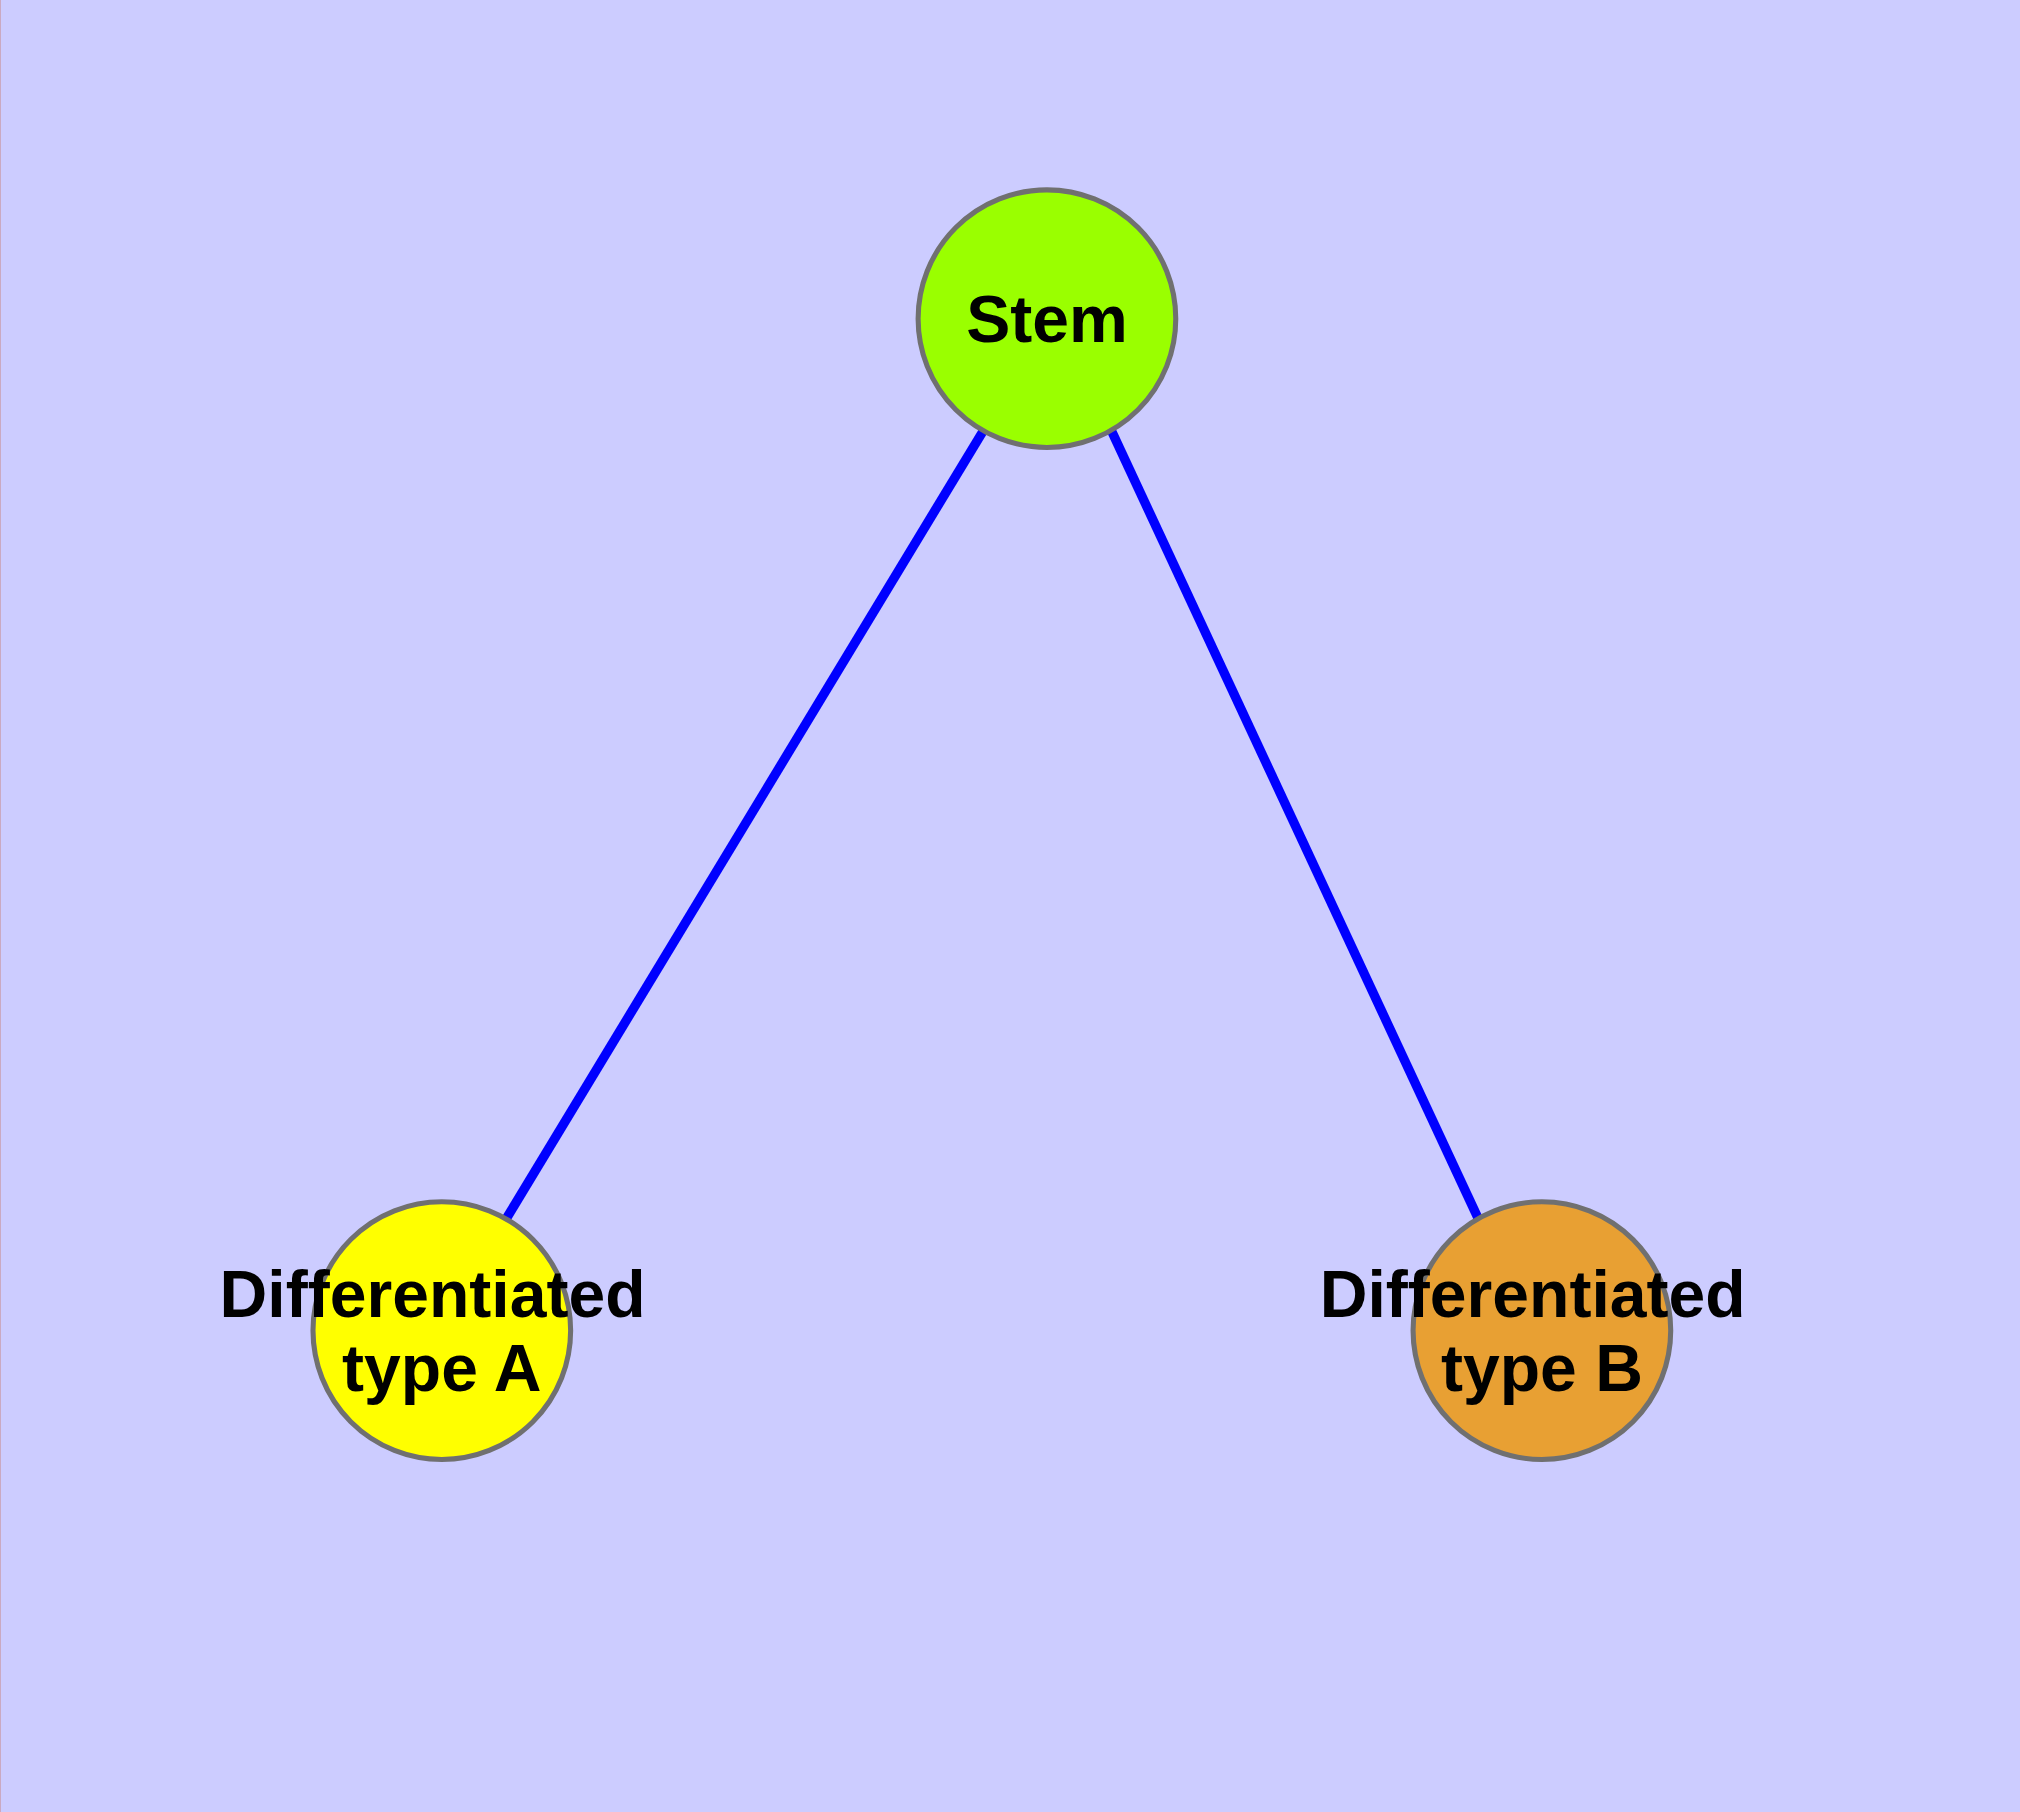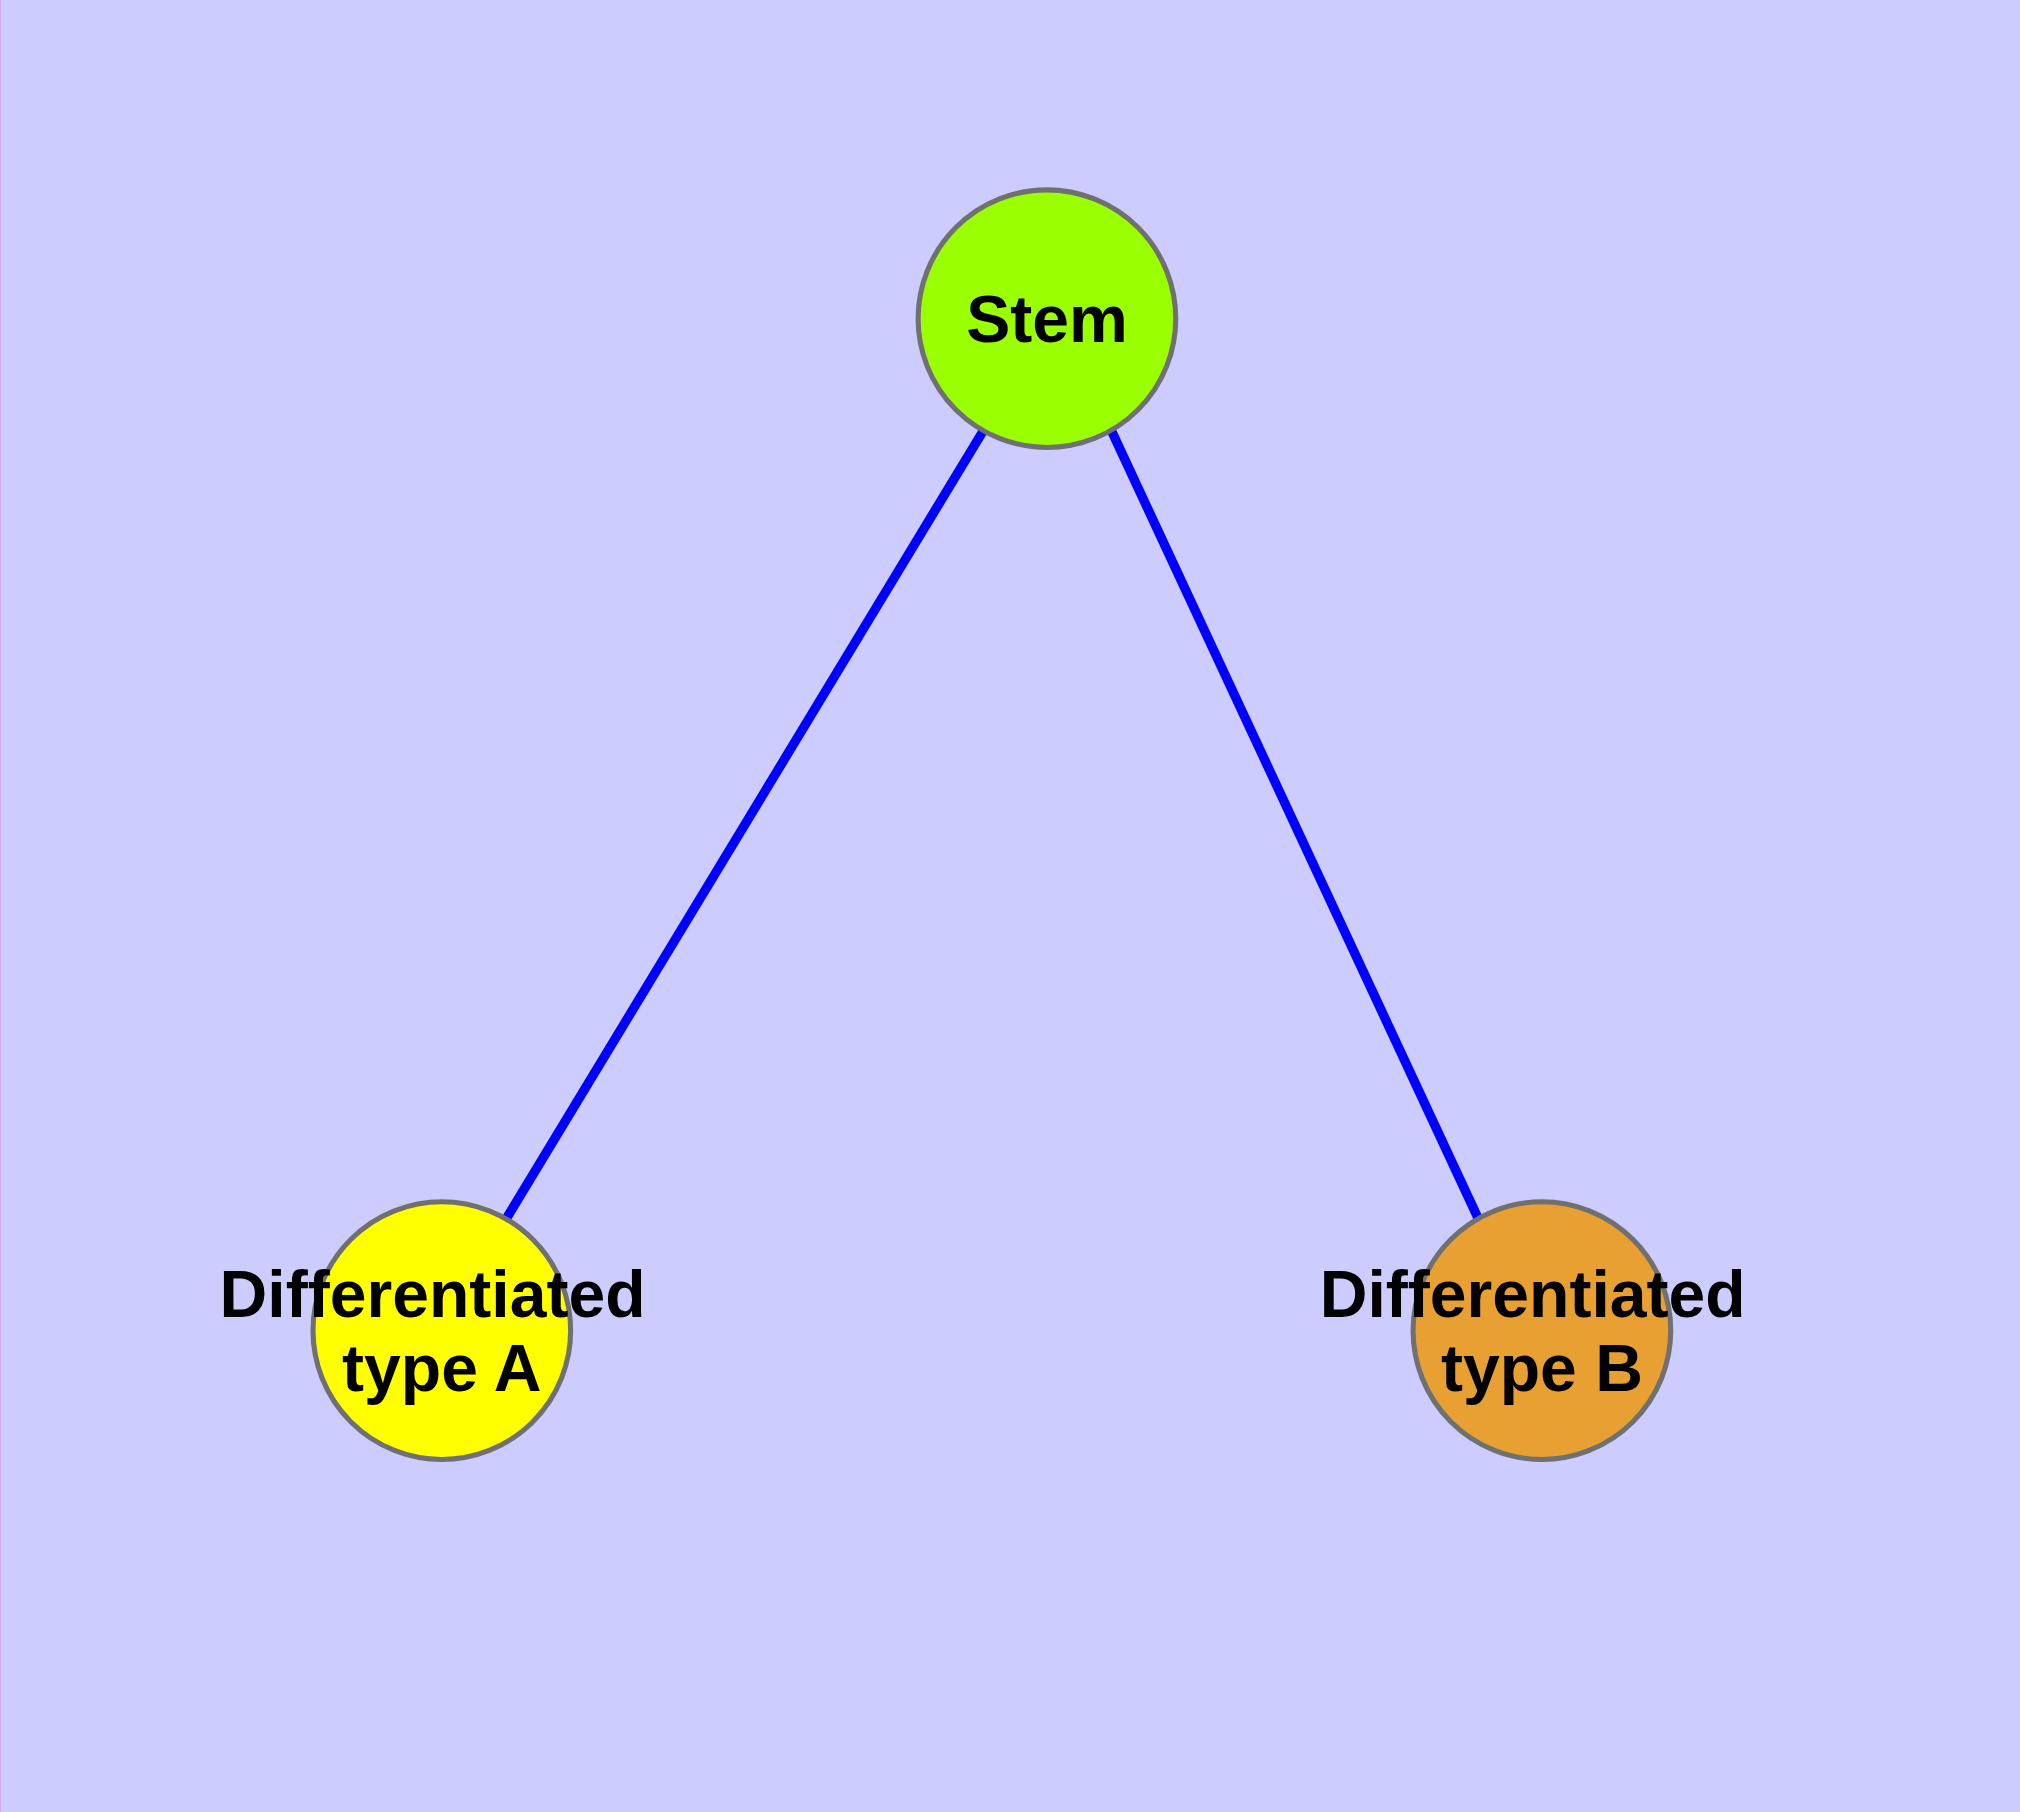--- a/index.html
+++ b/index.html
@@ -26,21 +26,21 @@
   .node-label {
     font-family: "Liberation Sans", sans-serif;
     font-weight: bold;
     fill: #000000;
     paint-order: normal;
   }
 </style>
 </head>
 <body>
 
-<div id="canvas" style="width: 2021px; height: 1812px; background: #ec4899;">
+<div id="canvas" style="width: 2021px; height: 1812px; background: #c2410c;">
   <svg id="graph-svg" viewBox="0 0 2384 2138" style="width: 2021px; height: 1812px;">
 
     <rect x="0" y="0" width="2384" height="2138" fill="#ccccff"></rect>
 
     <g>
       <line x1="1160" y1="508" x2="597" y2="1438" stroke="#0000ff" stroke-width="11" stroke-linecap="butt"></line>
       <line x1="1311" y1="508" x2="1744" y2="1438" stroke="#0000ff" stroke-width="11" stroke-linecap="butt"></line>
     </g>
 
     <g>

